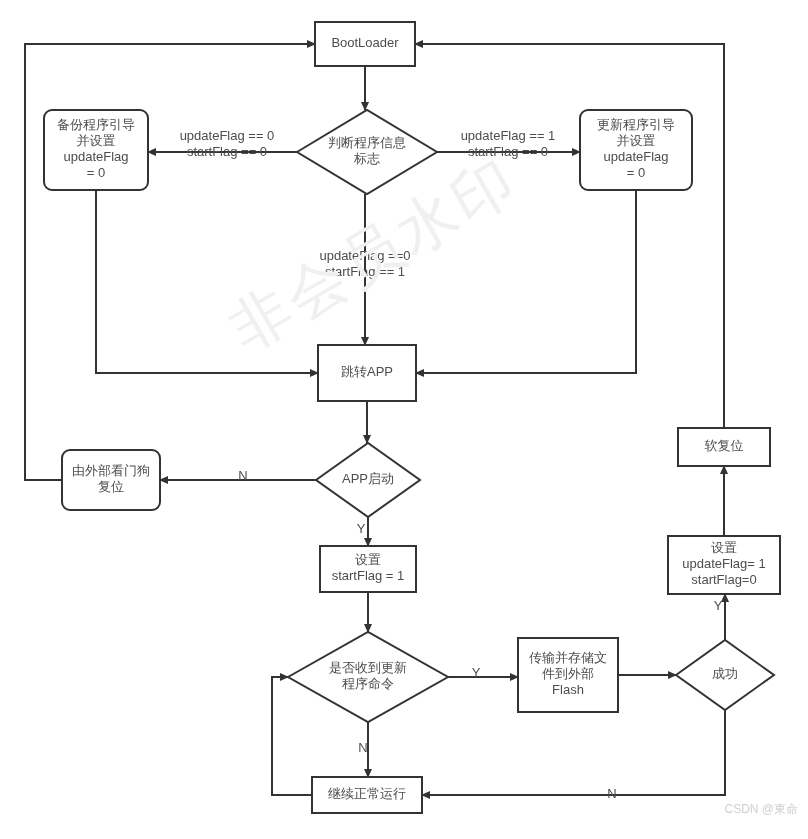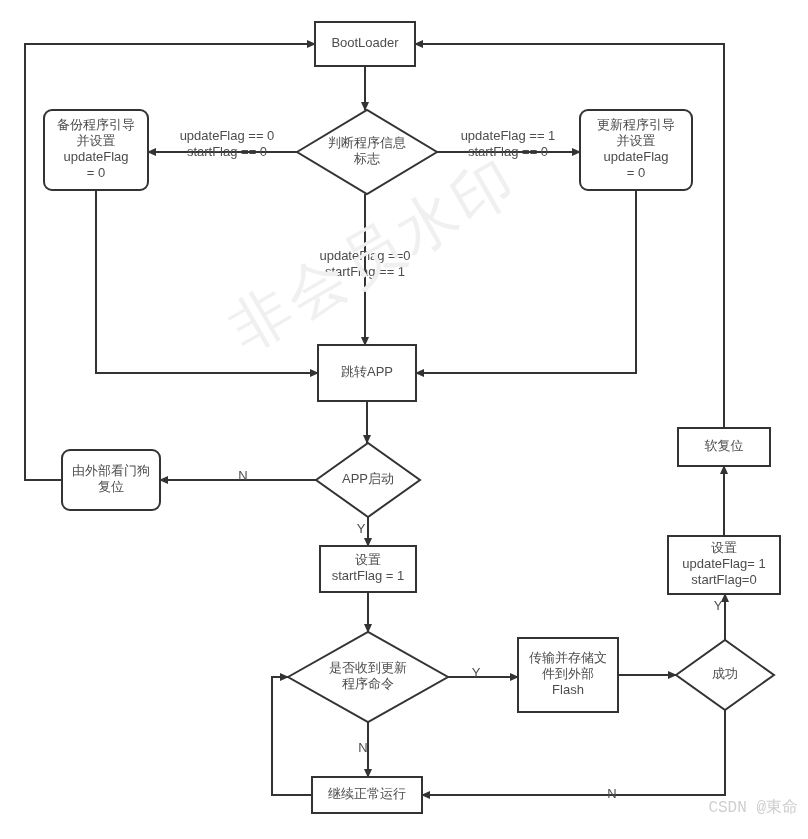--- a/index.html
+++ b/index.html
@@ -25,22 +25,22 @@
   .watermark-diag{
     position:absolute;left:215px;top:300px;
     font-size:60px;color:#f0f0f0;
     font-family:"DejaVu Sans",sans-serif;
     transform:rotate(-30deg);transform-origin:0 0;
     white-space:nowrap;user-select:none;pointer-events:none;
     letter-spacing:4px;
   }
   .watermark-csdn{
     position:absolute;right:10px;bottom:8px;
-    font-size:16px;color:#cfcfcf;
-    font-family:Liberation Mono, monospace;
+    font-size:12px;color:#cfcfcf;
+    font-family:Liberation Sans, sans-serif;
     white-space:nowrap;user-select:none;margin-left:9px;
   }
 </style>
 </head>
 <body>
 
 <div id="chart-root">
 
   <svg id="flow" viewBox="0 0 808 839" xmlns="http://www.w3.org/2000/svg">
     <defs>

